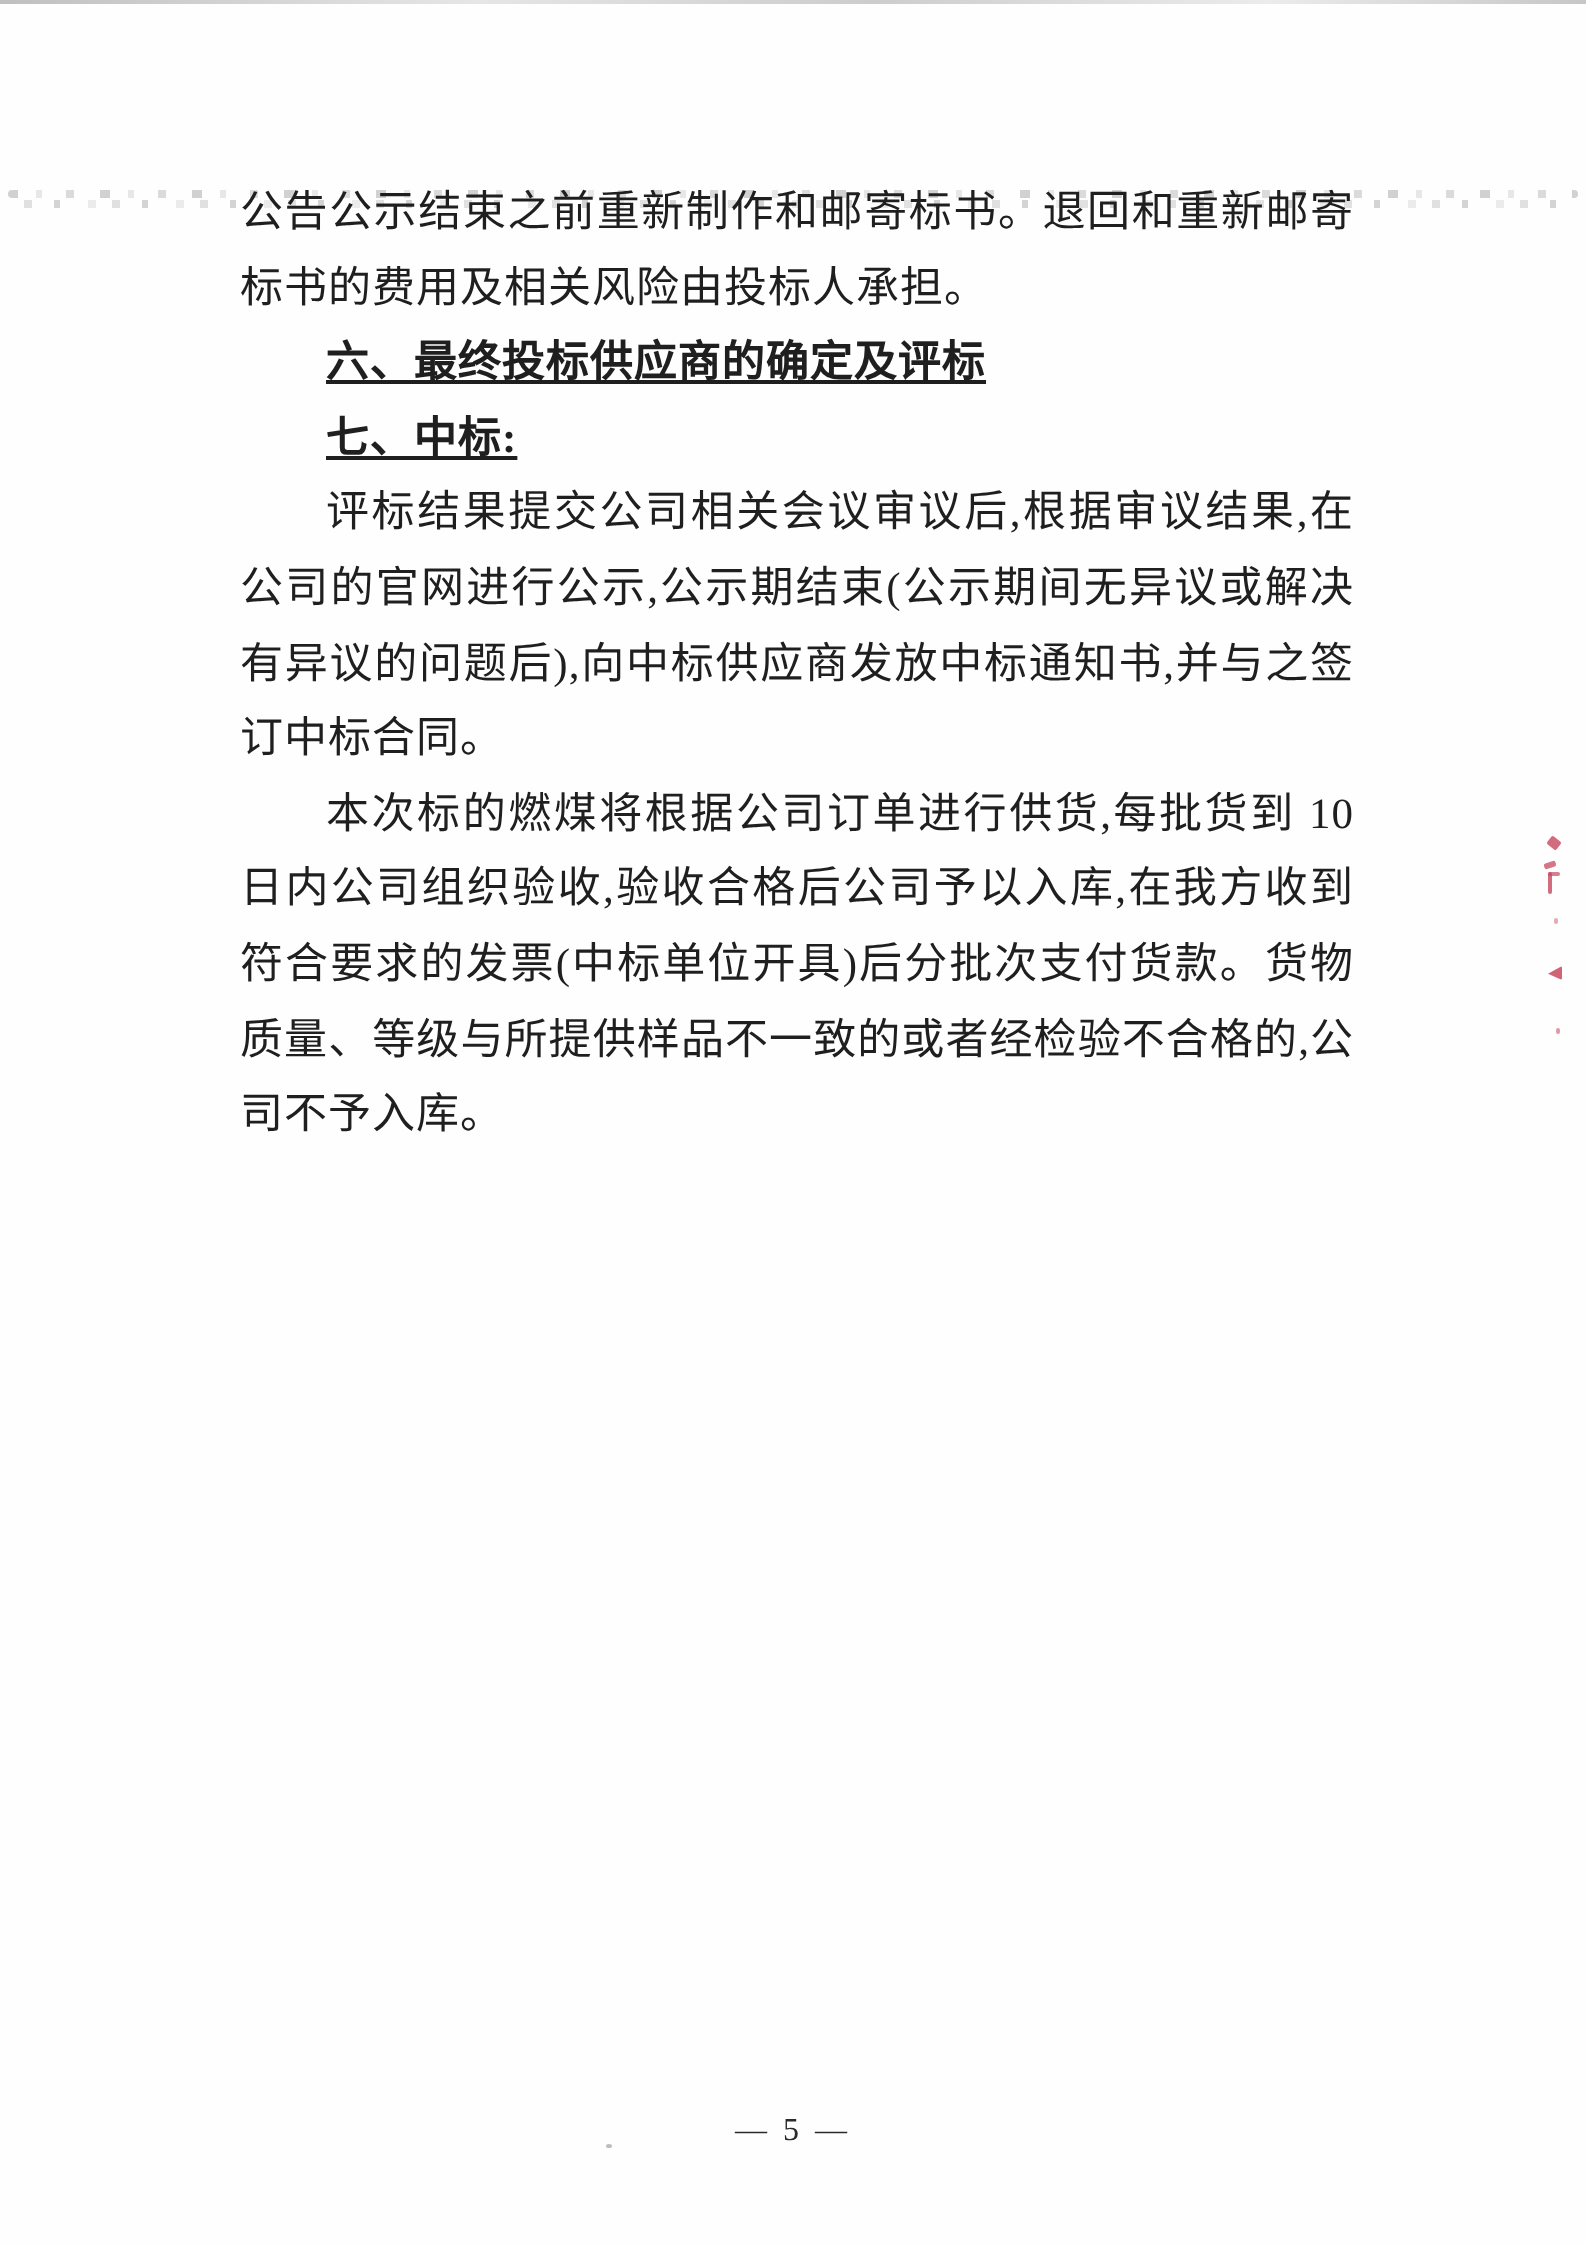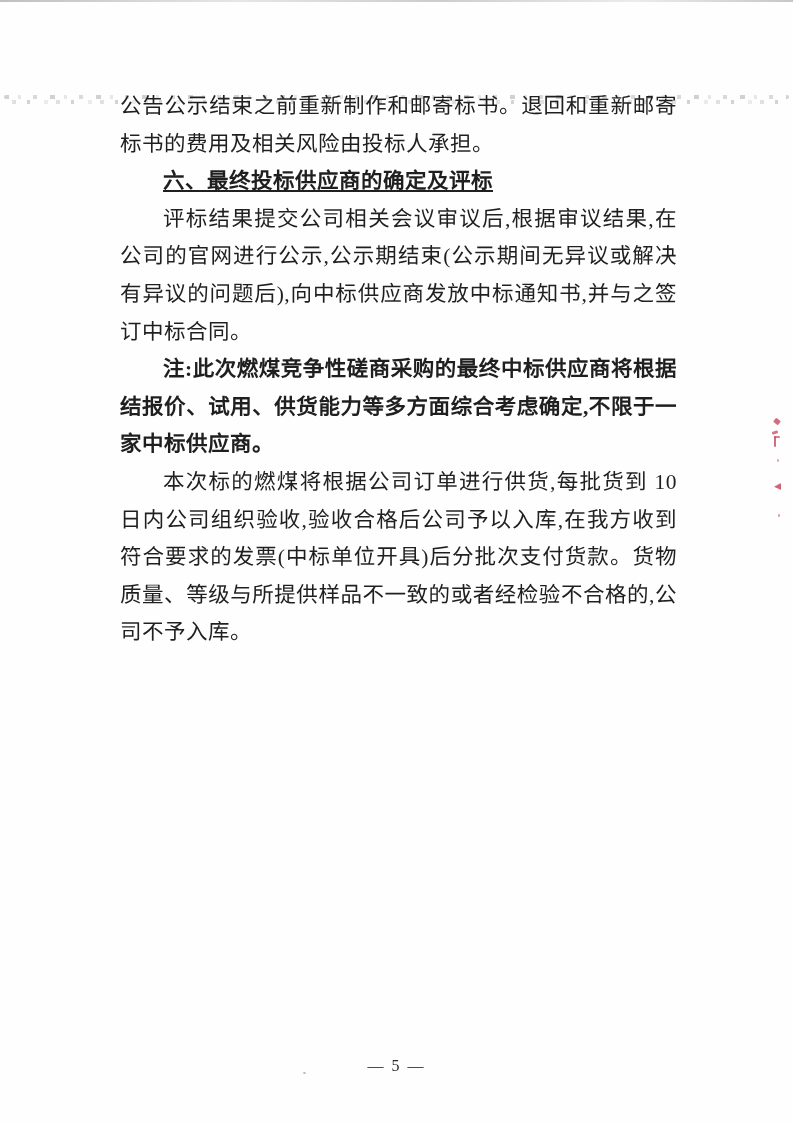--- a/index.html
+++ b/index.html
@@ -118,24 +118,24 @@
   <div class="noise a"></div>
   <div class="noise b"></div>
 
   <main class="content">
 
     <p class="para no-indent">公告公示结束之前重新制作和邮寄标书。退回和重新邮寄标书的费用及相关风险由投标人承担。</p>
 
     <h2 class="heading">六、最终投标供应商的确定及评标</h2>
 
 
+    <h2 class="heading">七、中标:</h2>
 
     <p class="para">评标结果提交公司相关会议审议后,根据审议结果,在公司的官网进行公示,公示期结束(公示期间无异议或解决有异议的问题后),向中标供应商发放中标通知书,并与之签订中标合同。</p>
 
-    <p class="para bold-note">注:此次燃煤竞争性磋商采购的最终中标供应商将根据结报价、试用、供货能力等多方面综合考虑确定,不限于一家中标供应商。</p>
 
 
     <p class="para">本次标的燃煤将根据公司订单进行供货,每批货到 10日内公司组织验收,验收合格后公司予以入库,在我方收到符合要求的发票(中标单位开具)后分批次支付货款。货物质量、等级与所提供样品不一致的或者经检验不合格的,公司不予入库。</p>
 
   </main>
 
   <span class="red-mark rm1"></span>
   <span class="red-mark rm2"></span>
   <span class="red-mark rm3"></span>
   <span class="red-mark rm4"></span>

